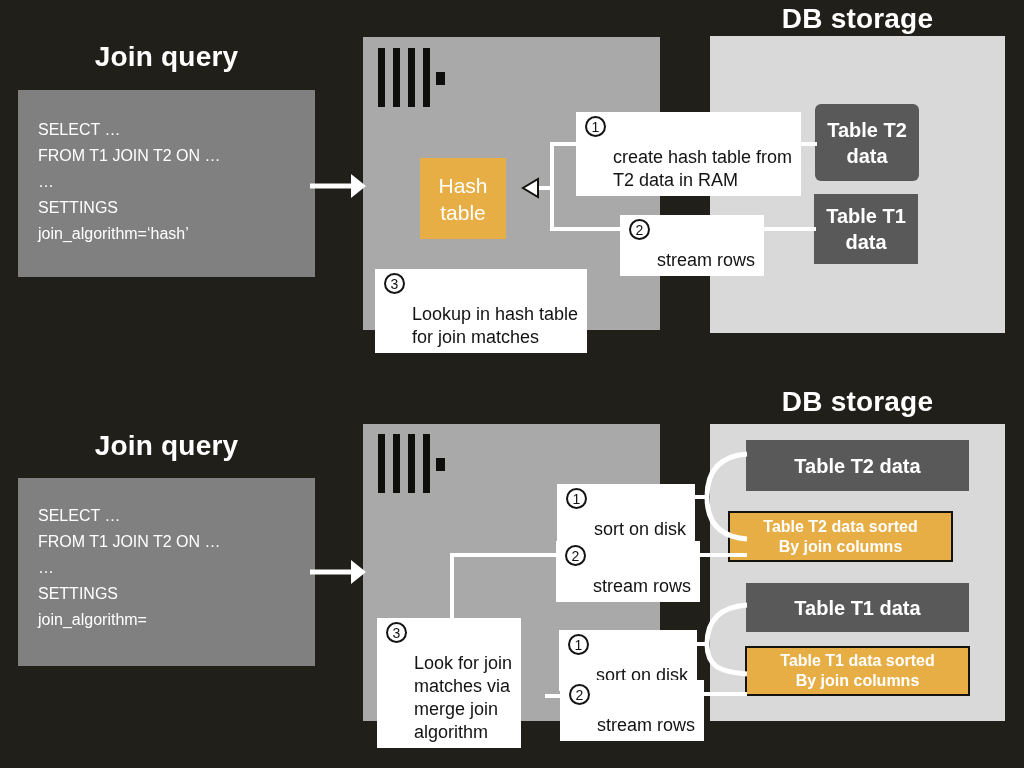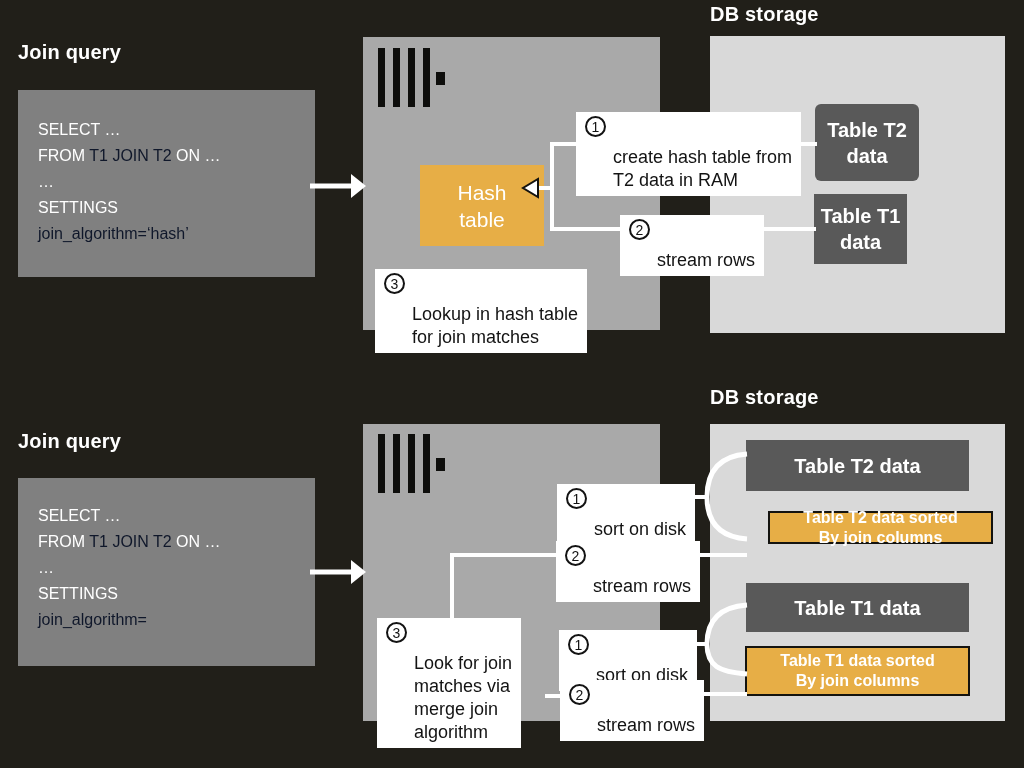--- a/index.html
+++ b/index.html
@@ -4,31 +4,31 @@
 <style>
   html,body{margin:0;padding:0;background:#211f19;}
   .canvas{
     position:relative;width:1024px;height:768px;overflow:hidden;
     background:#211f19;
     font-family:"Liberation Sans",sans-serif;
     -webkit-font-smoothing:antialiased;
   }
   .abs{position:absolute;}
   .title{
-    color:#ffffff;font-size:20px;font-weight:700;
+    color:#ffffff;font-size:28px;font-weight:700;text-align:center;
     letter-spacing:.2px;
   }
   
   .query-box{background:#808080;z-index:1;}
   .server-box{background:#a9a9a9;z-index:1;}
   .db-box{background:#d9d9d9;z-index:1;}
   
   .code{color:#ffffff;font-size:16px;line-height:26px;font-weight:400;}
   .code .ln{white-space:pre;}
-  .orange-text{color:#0f172a;}
+  .orange-text{color:#ffffff;}
   
   .ch-logo{width:70px;height:60px;z-index:2;}
   .ch-logo i{position:absolute;top:0;width:7px;height:59px;background:#0e0e0c;}
   .ch-logo i:nth-of-type(1){left:0;}
   .ch-logo i:nth-of-type(2){left:15px;}
   .ch-logo i:nth-of-type(3){left:30px;}
   .ch-logo i:nth-of-type(4){left:45px;}
   .ch-logo b{position:absolute;left:58px;top:24px;width:9px;height:13px;background:#0e0e0c;}
   
   .hash-box{
@@ -83,29 +83,29 @@
   <div class="abs server-box" style="left:363px;top:37px;width:297px;height:293px;"></div>
 
   <div class="abs ch-logo" style="left:378px;top:48px;">
       <i></i>
       <i></i>
       <i></i>
       <i></i>
       <b></b>
     </div>
 
-  <div class="abs hash-box" style="left:420px;top:165px;width:124px;height:81px;">Hash
+  <div class="abs hash-box" style="left:420px;top:158px;width:86px;height:81px;">Hash
 table</div>
 
   <div class="abs db-box" style="left:710px;top:36px;width:295px;height:297px;"></div>
   <div class="abs title" style="left:710px;top:3px;width:295px;">DB storage</div>
 
   <div class="abs tbl-dark" style="left:815px;top:104px;width:104px;height:77px;border-radius:6px;">Table T2
 data</div>
-  <div class="abs tbl-dark" style="left:814px;top:194px;width:93px;height:70px;">Table T1
+  <div class="abs tbl-dark" style="left:814px;top:194px;width:104px;height:70px;">Table T1
 data</div>
 
   <div class="abs title" style="left:18px;top:430px;width:297px;">Join query</div>
 
   <div class="abs query-box" style="left:18px;top:478px;width:297px;height:188px;">
     <div class="code" style="position:absolute;left:20px;top:25px;">
       <div class="ln">SELECT …</div>
       <div class="ln"><span>FROM </span><span class="orange-text">T1 JOIN T2</span><span> ON …</span></div>
       <div class="ln">…</div>
       <div class="ln">SETTINGS</div>
@@ -120,21 +120,21 @@
       <i></i>
       <i></i>
       <i></i>
       <b></b>
     </div>
 
   <div class="abs db-box" style="left:710px;top:424px;width:295px;height:297px;"></div>
   <div class="abs title" style="left:710px;top:386px;width:295px;">DB storage</div>
 
   <div class="abs tbl-dark" style="left:746px;top:440px;width:223px;height:51px;">Table T2 data</div>
-  <div class="abs tbl-orange" style="left:768px;top:511px;width:225px;height:33px;">Table T2 data sorted
+  <div class="abs tbl-orange" style="left:728px;top:511px;width:225px;height:51px;">Table T2 data sorted
 By join columns</div>
   <div class="abs tbl-dark" style="left:746px;top:583px;width:223px;height:49px;">Table T1 data</div>
   <div class="abs tbl-orange" style="left:745px;top:646px;width:225px;height:50px;">Table T1 data sorted
 By join columns</div>
 
   <svg class="wires" width="1024" height="768" viewBox="0 0 1024 768">
 
     <g>
       <line x1="310" y1="186" x2="352" y2="186" stroke="#ffffff" stroke-width="5"></line>
       <polygon points="351,174 351,198 366,186" fill="#ffffff"></polygon>

